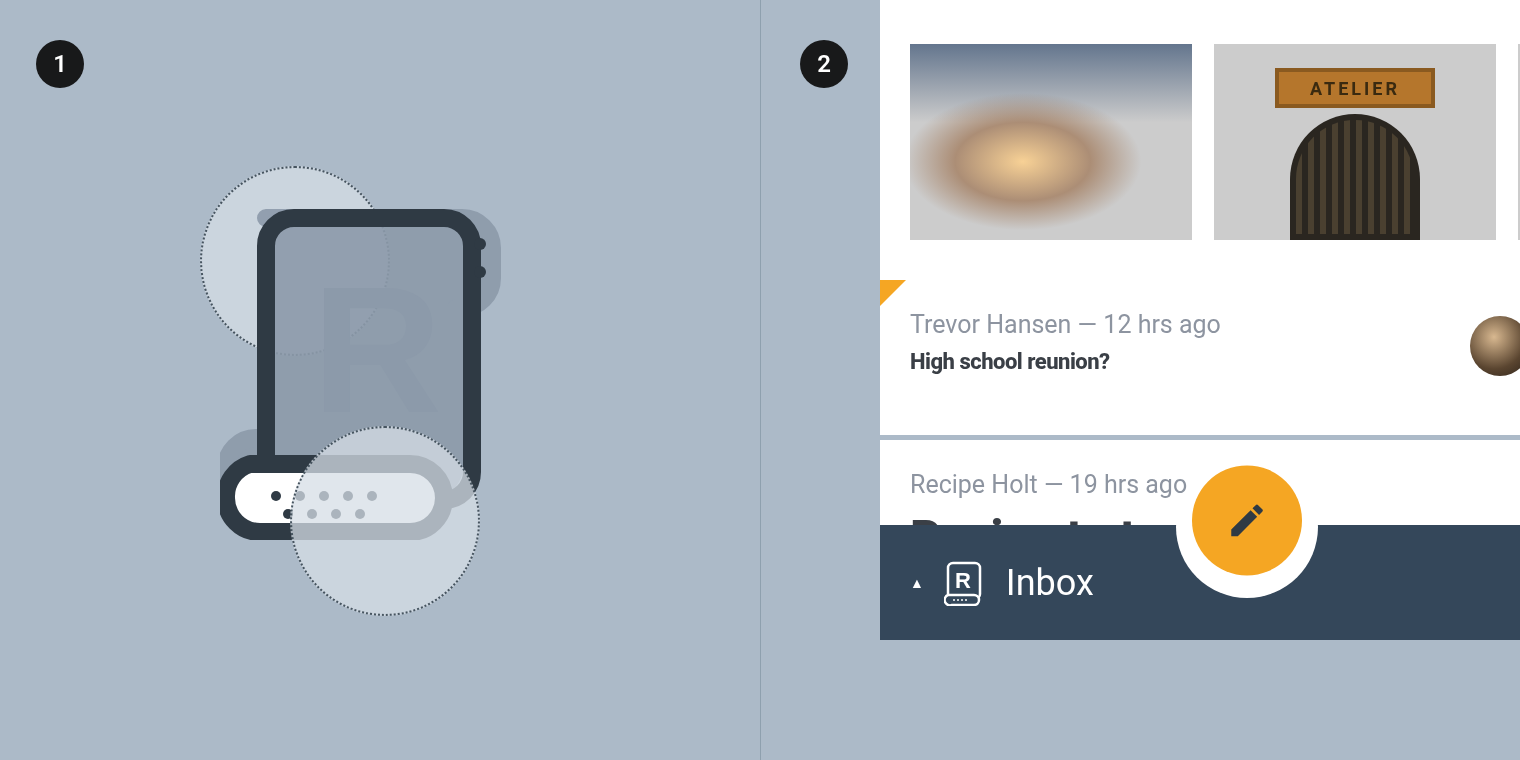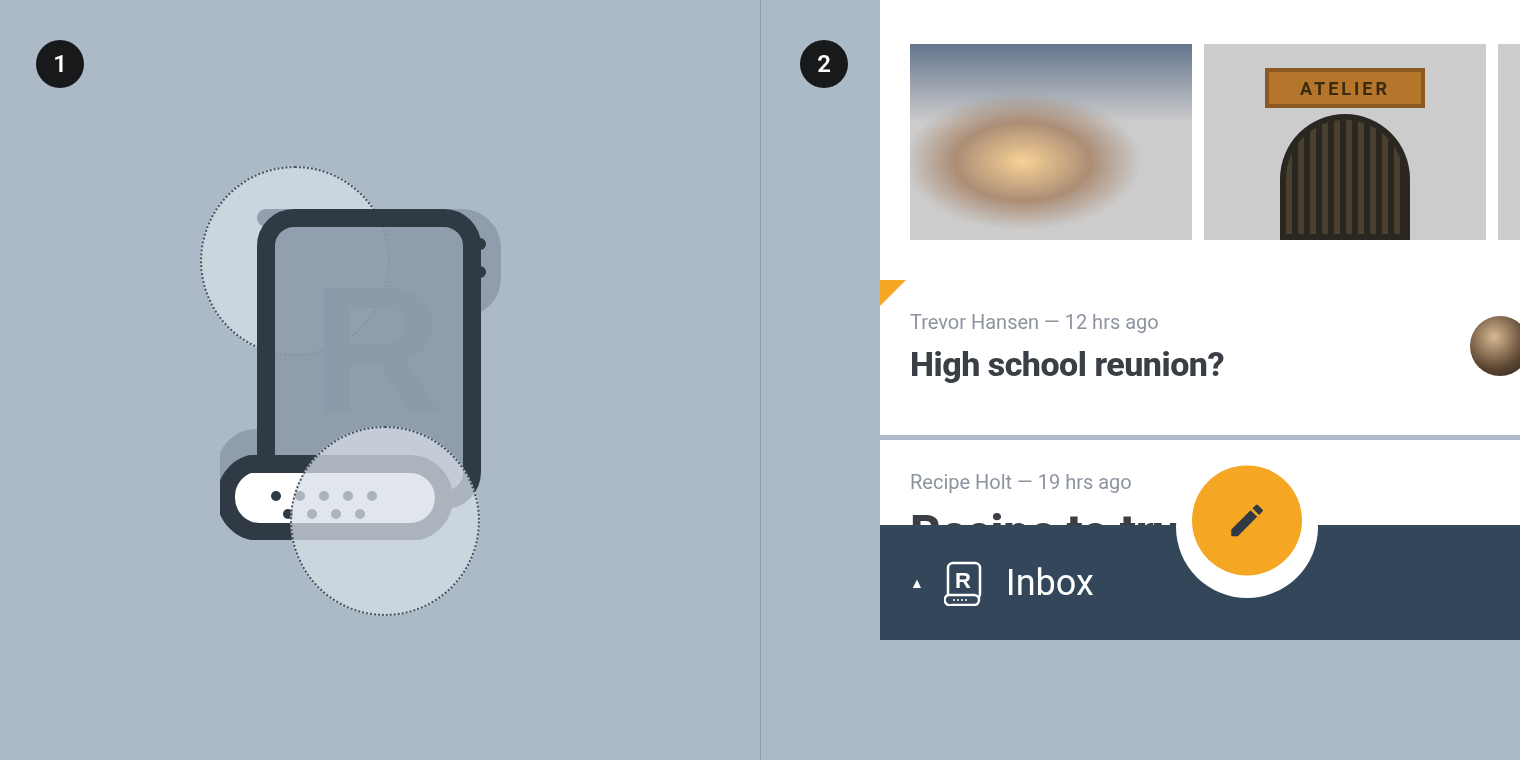--- a/index.html
+++ b/index.html
@@ -74,21 +74,21 @@
     background: transparent;
   }
 
   .gallery {
     position: absolute;
     left: 30px;
     top: 44px;
     right: 0;
     height: 196px;
     display: flex;
-    gap: 12px;
+    gap: 22px;
     overflow: hidden;
   }
   .gallery .thumb {
     width: 282px;
     height: 196px;
     background: #ccc;
     flex: 0 0 auto;
     position: relative;
     overflow: hidden;
   }
@@ -118,27 +118,27 @@
 
   .card .strip {
     position: absolute;
     left: 0; top: 0; width: 26px; height: 26px;
     background: #f5a623;
     clip-path: polygon(0 0, 100% 0, 0 100%);
   }
 
   .meta {
     color: #8d94a0;
-    font-size: 20px;
+    font-size: 25px;
     margin-bottom: 10px;
   }
   .subject {
     color: #3a3f46;
     font-weight: 800;
-    font-size: 34px;
+    font-size: 22px;
     letter-spacing: -0.5px;
   }
   .subject-big { font-size: 48px; }
 
   .avatar {
     position: absolute;
     right: -10px;
     top: 36px;
     width: 60px;
     height: 60px;

